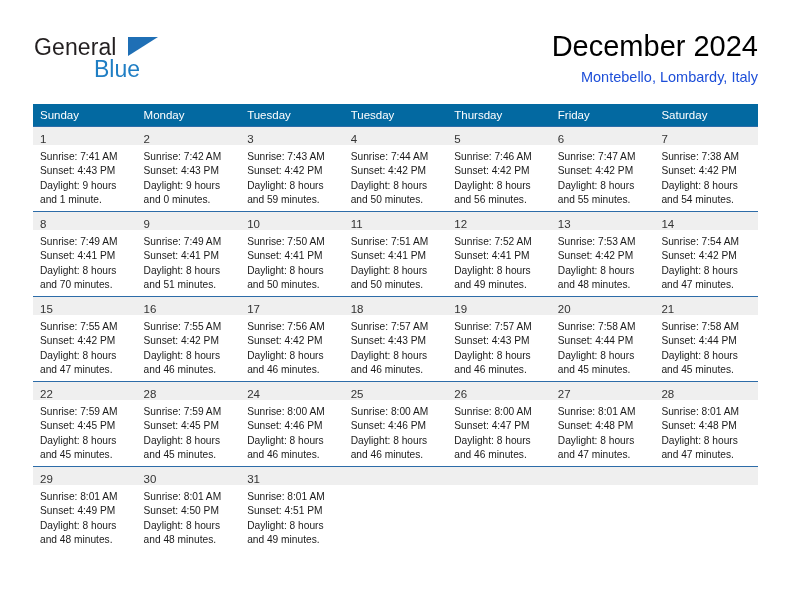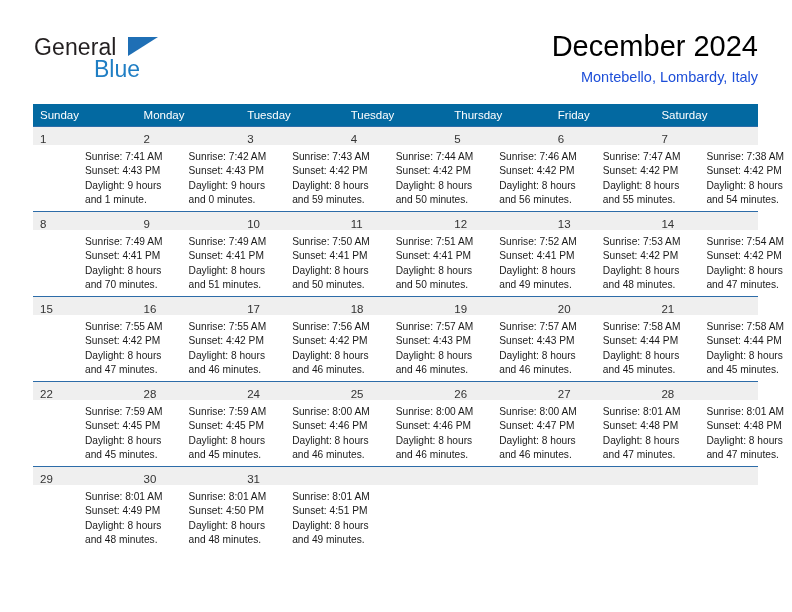--- a/index.html
+++ b/index.html
@@ -119,21 +119,20 @@
     padding: 2px 0 0 7px;
     box-sizing: border-box;
   }
   .daynum {
     font-size: 11.5px;
     color: #333333;
     line-height: 14px;
   }
   .daybody {
     padding: 5px 4px 0 7px;
-    margin-left: 45px;
   }
   .dayline {
     font-size: 10.2px;
     line-height: 14.4px;
     color: #1a1a1a;
     white-space: nowrap;
   }
   tr.week-row td {
     border-top: 1px solid #2d6ca8;
   }

